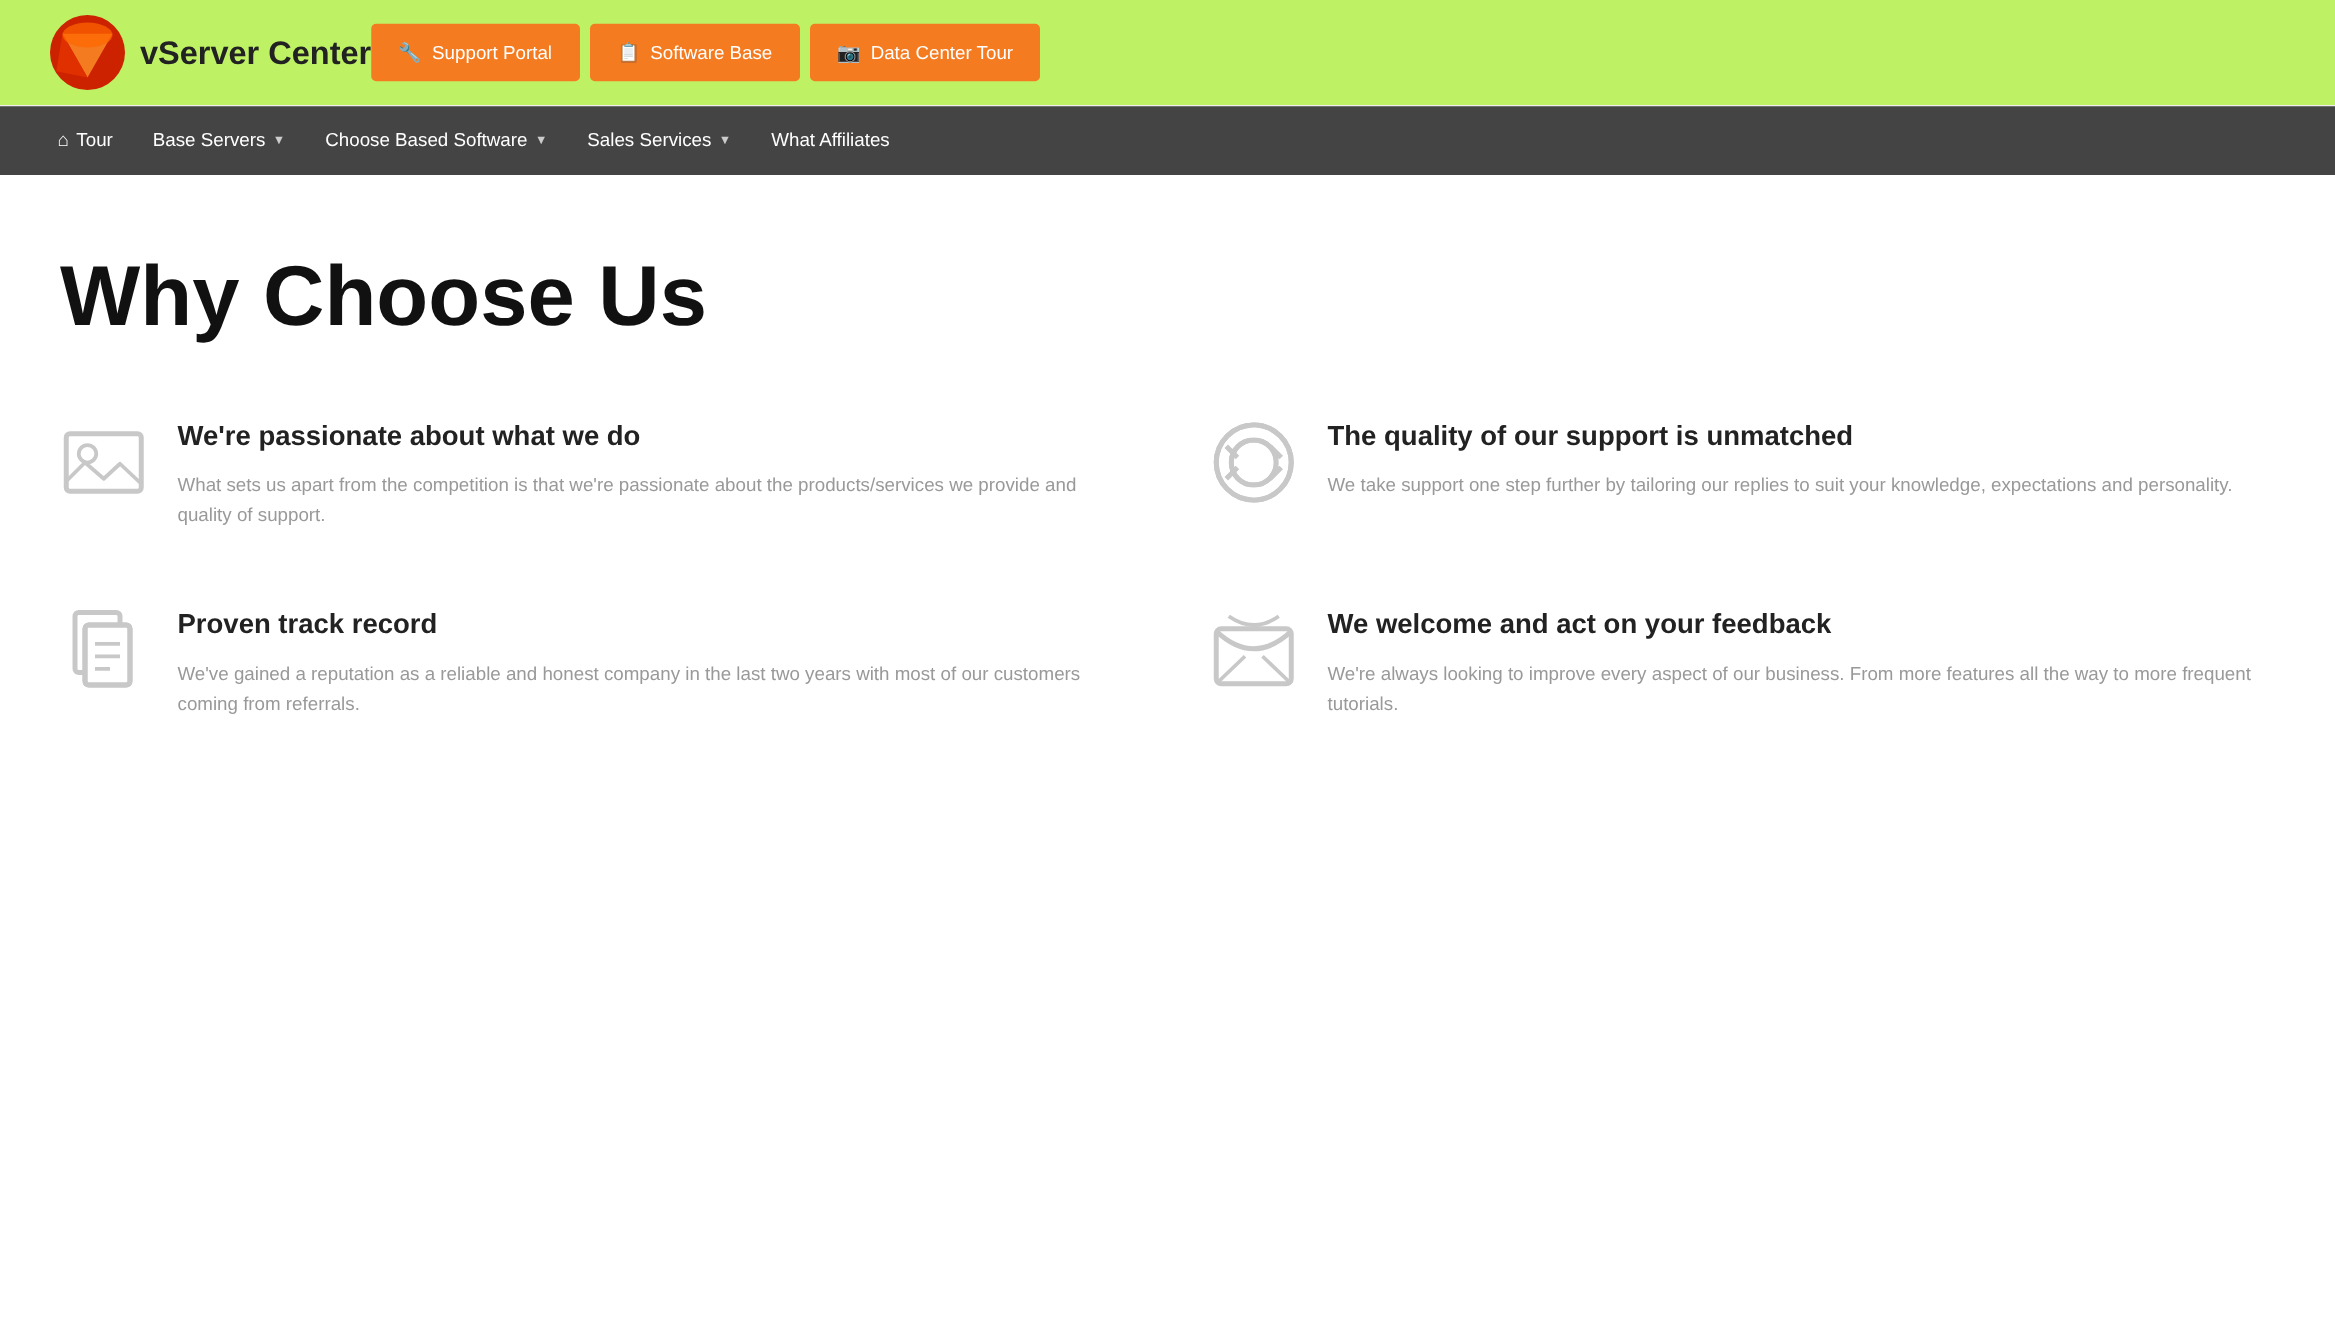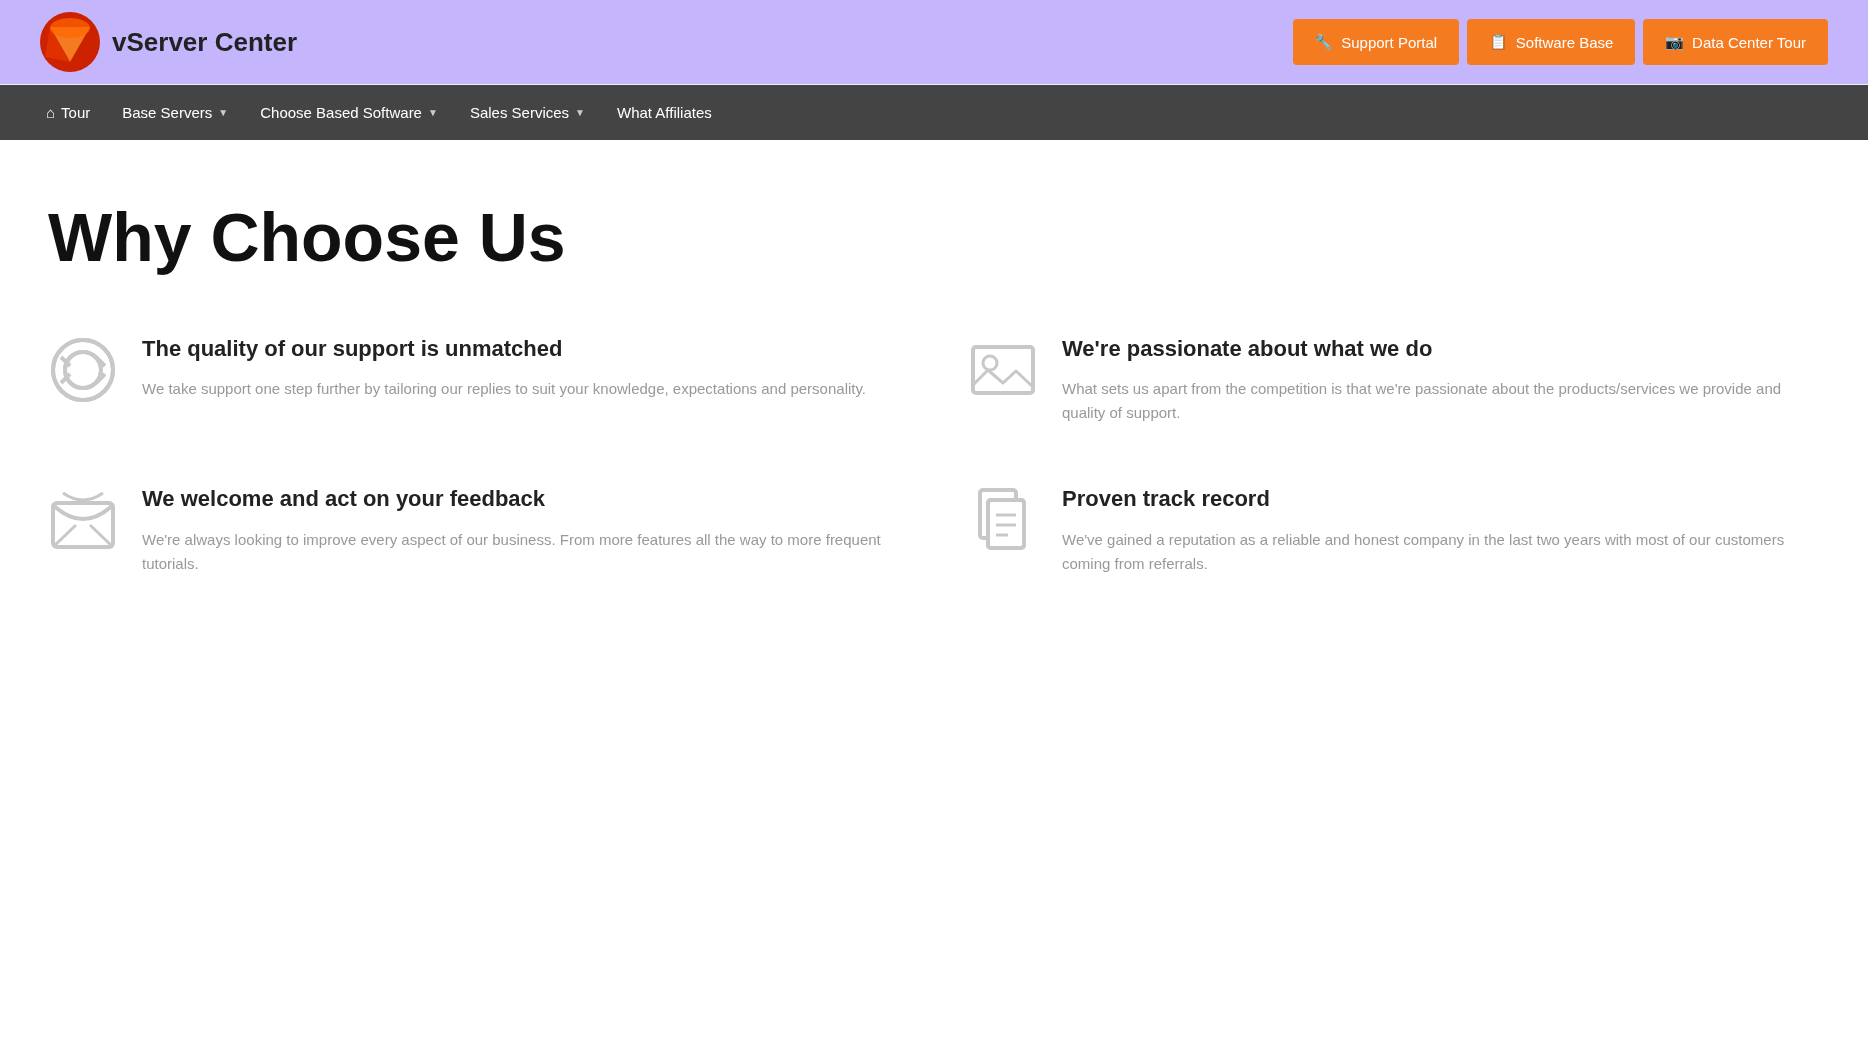--- a/index.html
+++ b/index.html
@@ -2,23 +2,22 @@
 <html><head>
   <meta charset="utf-8">
   <style>
     * { margin: 0; padding: 0; box-sizing: border-box; }
     body { font-family: 'Segoe UI', Arial, sans-serif; background: #fff; color: #333; }
 
     
     .header {
       display: flex;
       align-items: center;
-      justify-content: space-between;
       padding: 12px 40px;
-      background: #c4b5fd;
+      background: #bef264;
       border-bottom: 1px solid #eee;
     }
     .logo-area {
       display: flex;
       align-items: center;
       gap: 12px;
     }
     .logo-icon {
       width: 60px;
       height: 60px;
@@ -162,77 +161,77 @@
 </nav>
 
 <main class="main-content">
   <h1 class="page-title">Why Choose Us</h1>
 
   <div class="features-grid">
 
     <div class="feature-item">
       <div class="feature-icon">
         <svg viewBox="0 0 70 70" xmlns="http://www.w3.org/2000/svg">
+          <rect x="5" y="12" width="60" height="46" rx="3" stroke="#c8c8c8" stroke-width="4" fill="none"></rect>
+          <circle cx="22" cy="28" r="7" stroke="#c8c8c8" stroke-width="3" fill="none"></circle>
+          <polyline points="5,50 20,35 35,48 48,36 65,52" stroke="#c8c8c8" stroke-width="3" fill="none" stroke-linejoin="round"></polyline>
+        </svg>
+      </div>
+      <div class="feature-text">
+        <h3>We're passionate about what we do</h3>
+        <p>What sets us apart from the competition is that we're passionate about the products/services we provide and quality of support.</p>
+      </div>
+    </div>
+
+    <div class="feature-item">
+      <div class="feature-icon">
+        <svg viewBox="0 0 70 70" xmlns="http://www.w3.org/2000/svg">
           <circle cx="35" cy="35" r="30" stroke="#c8c8c8" stroke-width="4" fill="none"></circle>
           <circle cx="35" cy="35" r="18" stroke="#c8c8c8" stroke-width="4" fill="none"></circle>
           <line x1="10" y1="35" x2="17" y2="35" stroke="white" stroke-width="5"></line>
           <line x1="53" y1="35" x2="60" y2="35" stroke="white" stroke-width="5"></line>
           <line x1="35" y1="5" x2="35" y2="17" stroke="white" stroke-width="5"></line>
           <line x1="35" y1="53" x2="35" y2="65" stroke="white" stroke-width="5"></line>
           <circle cx="35" cy="35" r="30" stroke="#c8c8c8" stroke-width="4" fill="none"></circle>
           <circle cx="35" cy="35" r="18" stroke="#c8c8c8" stroke-width="4" fill="none"></circle>
           <path d="M13,22 L22,31 M48,22 L57,31 M13,48 L22,39 M48,48 L57,39" stroke="#c8c8c8" stroke-width="4"></path>
         </svg>
       </div>
       <div class="feature-text">
         <h3>The quality of our support is unmatched</h3>
         <p>We take support one step further by tailoring our replies to suit your knowledge, expectations and personality.</p>
       </div>
     </div>
 
     <div class="feature-item">
       <div class="feature-icon">
         <svg viewBox="0 0 70 70" xmlns="http://www.w3.org/2000/svg">
-          <rect x="5" y="12" width="60" height="46" rx="3" stroke="#c8c8c8" stroke-width="4" fill="none"></rect>
-          <circle cx="22" cy="28" r="7" stroke="#c8c8c8" stroke-width="3" fill="none"></circle>
-          <polyline points="5,50 20,35 35,48 48,36 65,52" stroke="#c8c8c8" stroke-width="3" fill="none" stroke-linejoin="round"></polyline>
-        </svg>
-      </div>
-      <div class="feature-text">
-        <h3>We're passionate about what we do</h3>
-        <p>What sets us apart from the competition is that we're passionate about the products/services we provide and quality of support.</p>
-      </div>
-    </div>
-
-    <div class="feature-item">
-      <div class="feature-icon">
-        <svg viewBox="0 0 70 70" xmlns="http://www.w3.org/2000/svg">
-          <rect x="5" y="18" width="60" height="44" rx="4" stroke="#c8c8c8" stroke-width="4" fill="none"></rect>
-          <path d="M5,20 Q35,48 65,20" stroke="#c8c8c8" stroke-width="4" fill="none"></path>
-          <path d="M5,62 L28,40 M65,62 L42,40" stroke="#c8c8c8" stroke-width="3"></path>
-          <path d="M15,8 Q35,22 55,8" stroke="#c8c8c8" stroke-width="3" fill="none"></path>
-        </svg>
-      </div>
-      <div class="feature-text">
-        <h3>We welcome and act on your feedback</h3>
-        <p>We're always looking to improve every aspect of our business. From more features all the way to more frequent tutorials.</p>
-      </div>
-    </div>
-
-    <div class="feature-item">
-      <div class="feature-icon">
-        <svg viewBox="0 0 70 70" xmlns="http://www.w3.org/2000/svg">
           <rect x="12" y="5" width="36" height="48" rx="3" stroke="#c8c8c8" stroke-width="4" fill="none"></rect>
           <rect x="20" y="15" width="36" height="48" rx="3" stroke="#c8c8c8" stroke-width="4" fill="white"></rect>
           <rect x="20" y="15" width="36" height="48" rx="3" stroke="#c8c8c8" stroke-width="4" fill="none"></rect>
           <line x1="28" y1="30" x2="48" y2="30" stroke="#c8c8c8" stroke-width="3"></line>
           <line x1="28" y1="40" x2="48" y2="40" stroke="#c8c8c8" stroke-width="3"></line>
           <line x1="28" y1="50" x2="40" y2="50" stroke="#c8c8c8" stroke-width="3"></line>
         </svg>
       </div>
       <div class="feature-text">
         <h3>Proven track record</h3>
         <p>We've gained a reputation as a reliable and honest company in the last two years with most of our customers coming from referrals.</p>
       </div>
     </div>
 
+    <div class="feature-item">
+      <div class="feature-icon">
+        <svg viewBox="0 0 70 70" xmlns="http://www.w3.org/2000/svg">
+          <rect x="5" y="18" width="60" height="44" rx="4" stroke="#c8c8c8" stroke-width="4" fill="none"></rect>
+          <path d="M5,20 Q35,48 65,20" stroke="#c8c8c8" stroke-width="4" fill="none"></path>
+          <path d="M5,62 L28,40 M65,62 L42,40" stroke="#c8c8c8" stroke-width="3"></path>
+          <path d="M15,8 Q35,22 55,8" stroke="#c8c8c8" stroke-width="3" fill="none"></path>
+        </svg>
+      </div>
+      <div class="feature-text">
+        <h3>We welcome and act on your feedback</h3>
+        <p>We're always looking to improve every aspect of our business. From more features all the way to more frequent tutorials.</p>
+      </div>
+    </div>
+
   </div>
 </main>
 
 </body></html>

